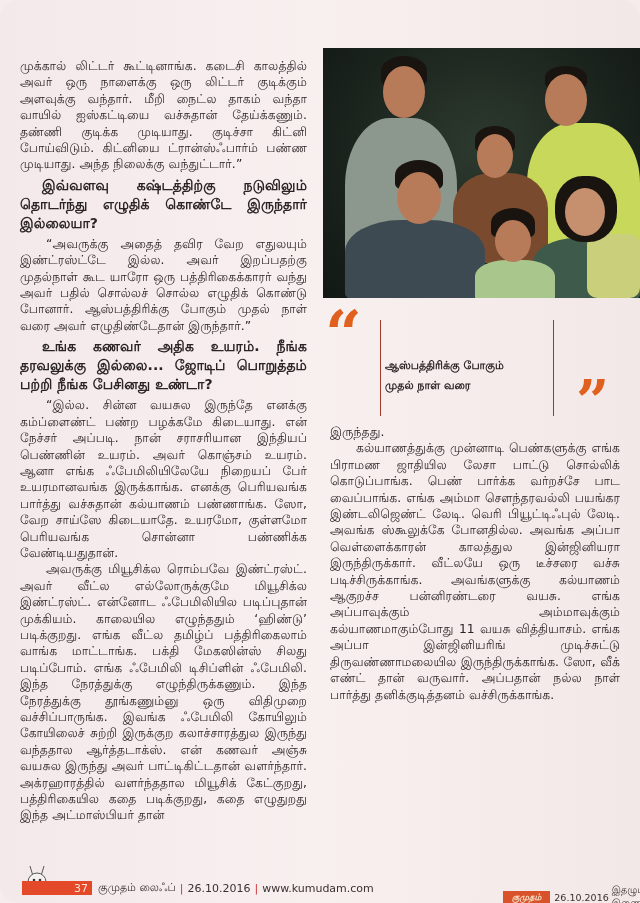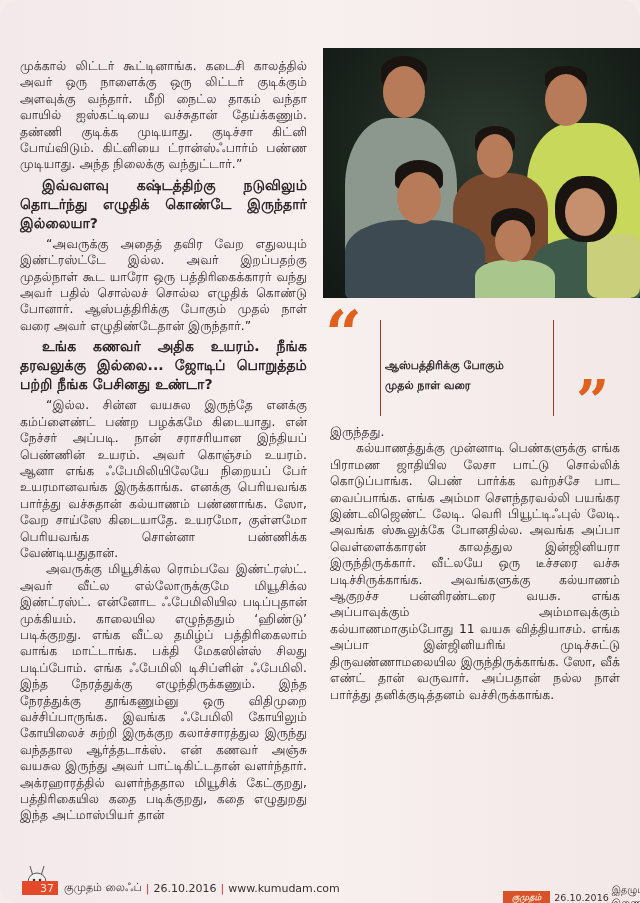--- a/index.html
+++ b/index.html
@@ -27,21 +27,21 @@
   .pull {
     position: absolute; left: 323px; top: 300px; width: 317px; height: 118px;
   }
   .q-open { position: absolute; left: 2px; top: 2px; font-family: "DejaVu Serif", serif; font-weight: bold; font-size: 64px; color: #e0601e; line-height: 1; }
   .q-close { position: absolute; left: 253px; top: 72px; font-family: "DejaVu Serif", serif; font-weight: bold; font-size: 58px; color: #e0601e; line-height: 1; }
   .vline { position: absolute; top: 20px; width: 1px; height: 96px; background: #9a3a2a; }
   .pull-text { position: absolute; left: 62px; top: 18px; width: 168px; text-align: left; font-weight: bold; font-size: 11px; line-height: 20px; margin-top: 38px; }
   .pull-text .dark { color: #2a2323; }
   .pull-text .pink { color: #d8289a; }
   .footer-left { position: absolute; left: 22px; top: 878px; height: 20px; display: flex; align-items: center; font-size: 11px; color: #3a3030; }
-  .pg { background: #e44a2a; color: #fbe2d0; font-size: 11px; width: 36px; height: 14px; display: flex; align-items: center; justify-content: flex-end; padding-right: 4px; margin-right: 6px; box-sizing: border-box; }
+  .pg { background: #e44a2a; color: #fbe2d0; font-size: 11px; width: 70px; height: 14px; display: flex; align-items: center; justify-content: flex-end; padding-right: 4px; margin-right: 6px; box-sizing: border-box; }
   .mascot { position: absolute; left: 24px; top: 864px; width: 26px; height: 30px; }
   .sep { margin: 0 4px; color: #c33; }
   .footer-right { position: absolute; left: 503px; top: 884px; font-size: 9.5px; display: flex; align-items: center; color: #3a3030; }
   .brand { background: #d8532a; color: #f9e6d0; font-weight: bold; font-size: 8.5px; padding: 1px 9px; margin-right: 4px; font-style: italic; }
 </style>
 </head>
 <body>
 
 <div class="page">
 

